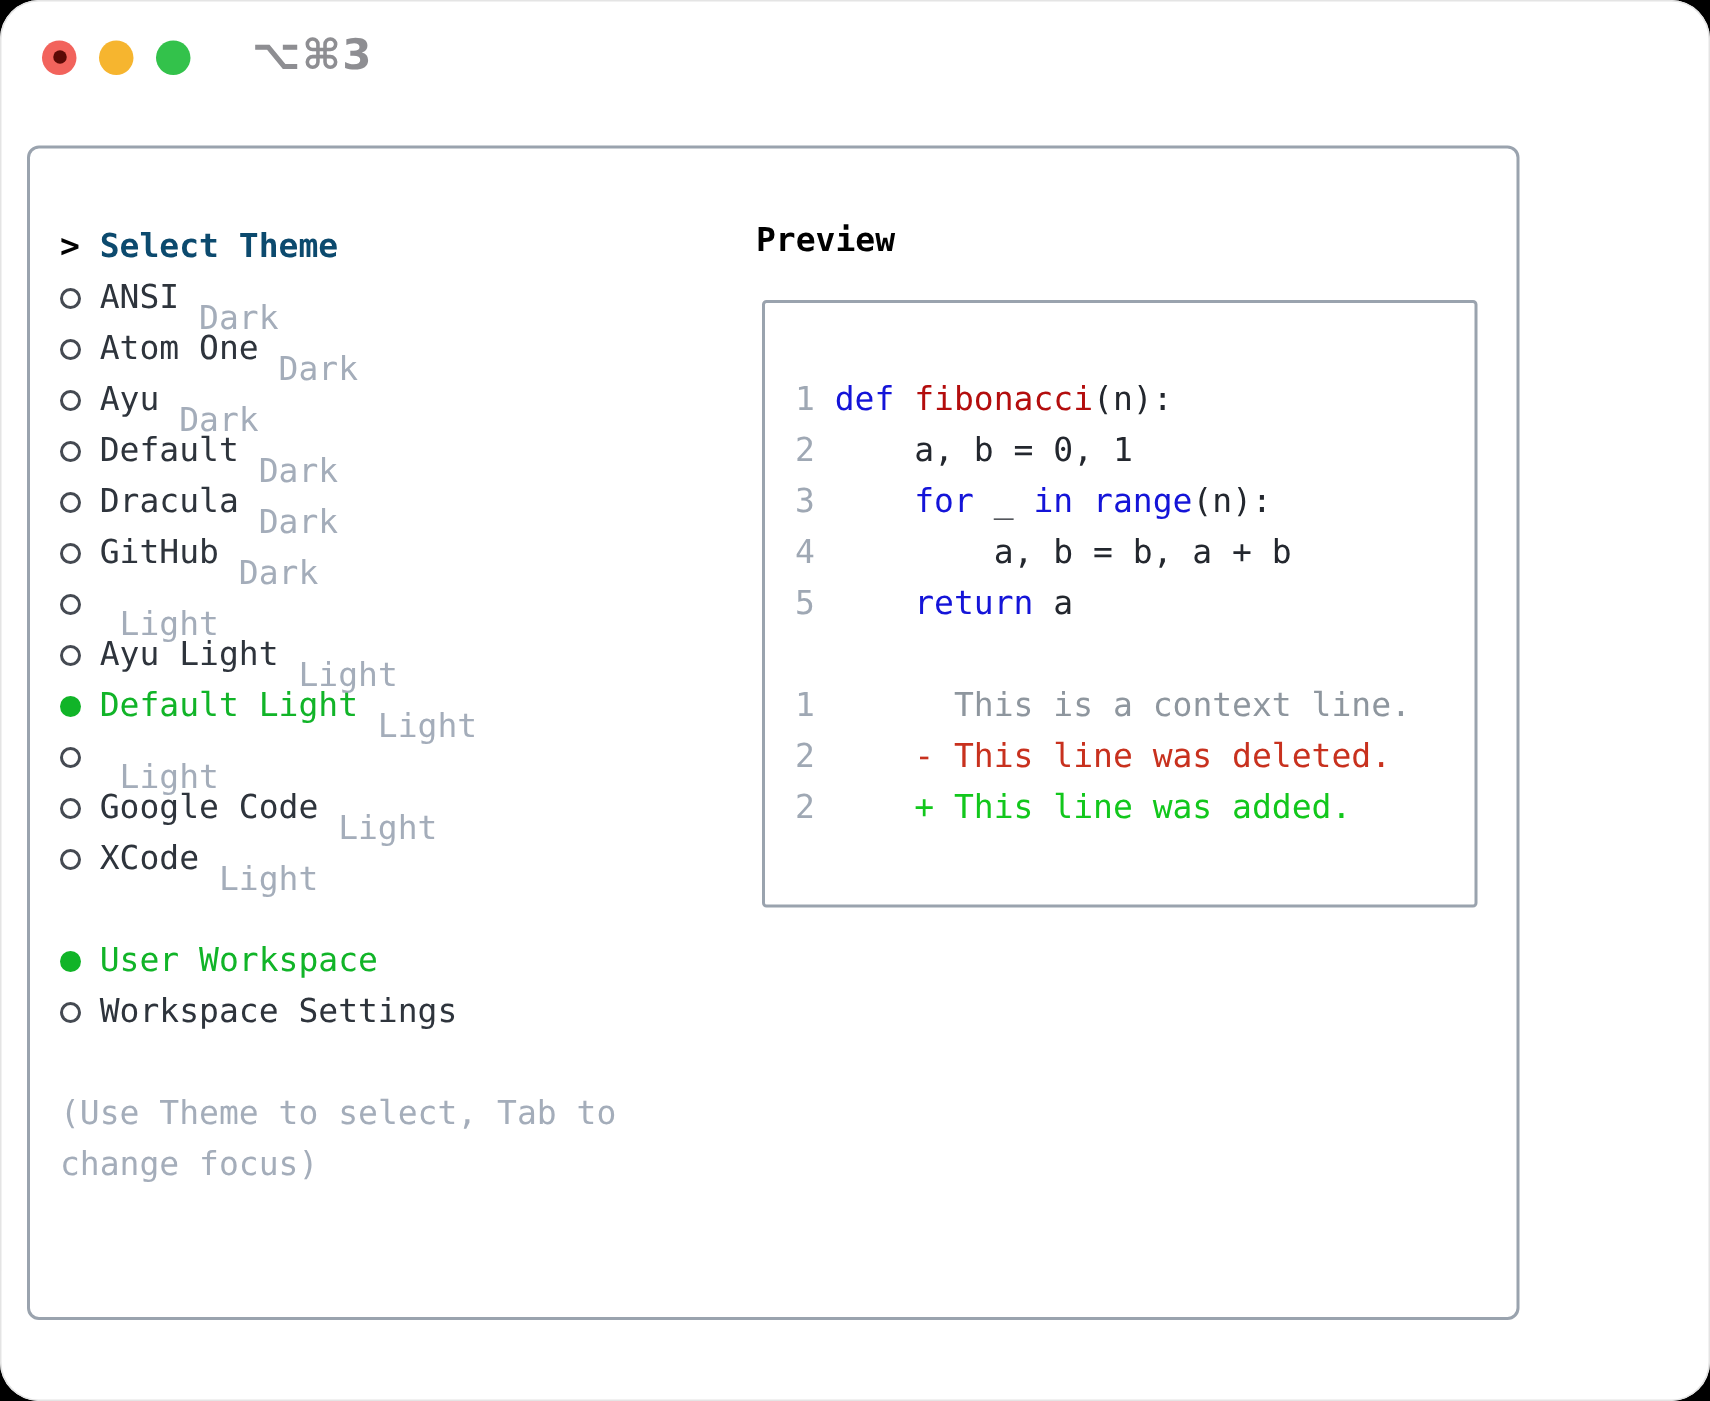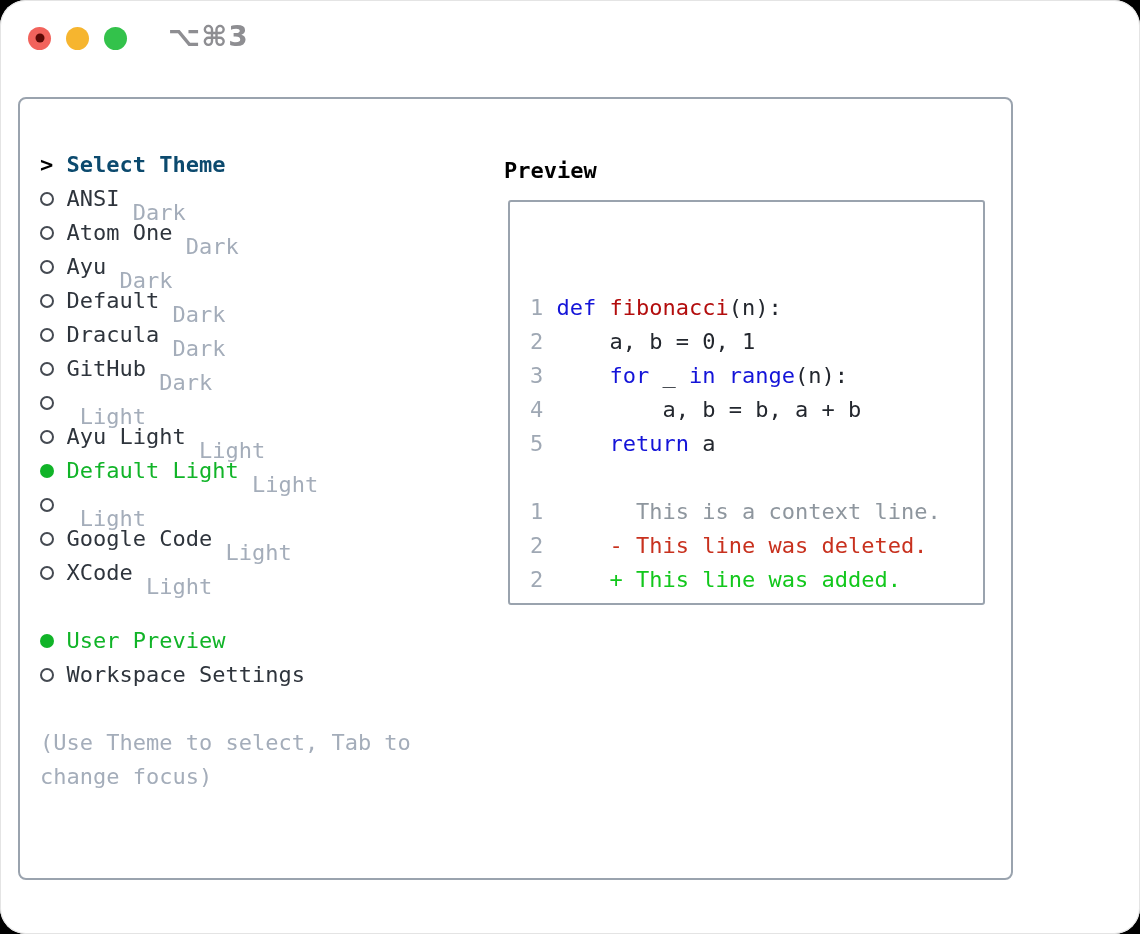--- a/index.html
+++ b/index.html
@@ -29,25 +29,25 @@
   .ring{width:14px;height:14px;border:2px solid #454a52;border-radius:50%;box-sizing:border-box;}
   .dot{width:14px;height:14px;border-radius:50%;background:#11b428;}
   .prompt{font-weight:bold;color:#000;}
   .list-header{font-weight:bold;color:#0c4a6e;}
   .opt-name{color:#2e343c;}
   .opt-name.selected{color:#11b428;}
   .badge{color:#a4adba;padding-left:1ch;margin-top:28px;}
   .gap{height:34px;}
   .hint{color:#a4adba;white-space:pre;font-size:22px;line-height:34px;}
   
-  .preview-title{position:absolute;left:484px;top:55px;font-size:22px;line-height:34px;
+  .preview-title{position:absolute;left:484px;top:45px;font-size:22px;line-height:34px;
     font-weight:bold;color:#000;}
   .preview-box{position:absolute;left:488px;top:101px;width:477px;height:405px;
     border:2px solid #9aa3ae;border-radius:3px;box-sizing:border-box;overflow:hidden;}
-  .code{padding:48px 0 0 20px;font-size:22px;line-height:34px;margin-top:41px;}
+  .code{padding:48px 0 0 20px;font-size:22px;line-height:34px;}
   .code-line{white-space:pre;height:34px;}
   .num{color:#9fa8b4;}
   .kw{color:#1414d8;}
   .fn{color:#b30d0d;}
   .txt{color:#23272e;}
   .ctx{color:#8e969e;}
   .del{color:#c8311e;}
   .add{color:#12c71c;}
 </style>
 </head>
@@ -79,21 +79,21 @@
           <div class="row"><span class="marker"><span class="ring"></span></span><span class="opt-name">Ayu Light</span><span class="badge">Light</span></div>
           <div class="row"><span class="marker"><span class="dot"></span></span><span class="opt-name selected">Default Light</span><span class="badge">Light</span></div>
           <div class="row"><span class="marker"><span class="ring"></span></span><span class="badge">Light</span></div>
           <div class="row"><span class="marker"><span class="ring"></span></span><span class="opt-name">Google Code</span><span class="badge">Light</span></div>
           <div class="row"><span class="marker"><span class="ring"></span></span><span class="opt-name">XCode</span><span class="badge">Light</span></div>
         </div>
 
       <div class="gap"></div>
 
       <div id="apply-list">
-          <div class="row"><span class="marker"><span class="dot"></span></span><span class="opt-name selected">User Preview</span></div>
+          <div class="row"><span class="marker"><span class="dot"></span></span><span class="opt-name selected">User Workspace</span></div>
           <div class="row"><span class="marker"><span class="ring"></span></span><span class="opt-name">Workspace Settings</span></div>
         </div>
 
       <div class="gap"></div>
 
       <div class="hint">(Use Theme to select, Tab to</div>
       <div class="hint">change focus)</div>
     </div>
 
     <div class="preview-title">Preview</div>

